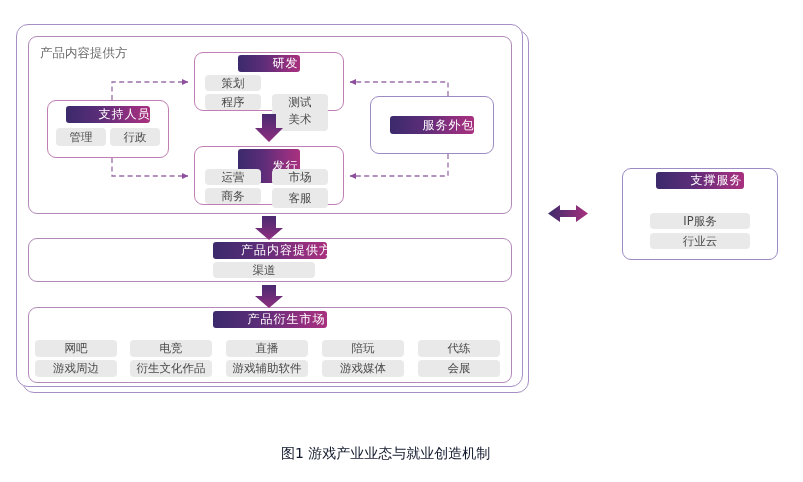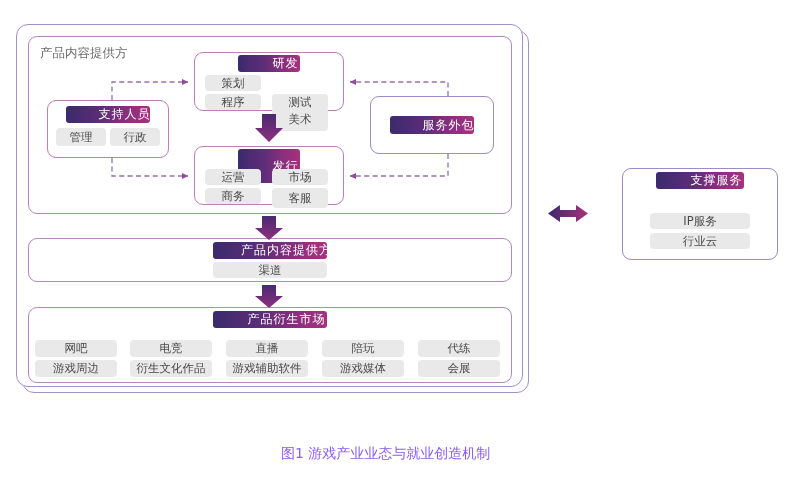--- a/index.html
+++ b/index.html
@@ -77,21 +77,21 @@
   }
 
   .plain-label {
     position: absolute;
     color: #6b6b6b;
     white-space: nowrap;
   }
 
   .caption {
     position: absolute;
-    color: #8b5cf6;
+    color: #0f172a;
     white-space: nowrap;
   }
 
   svg.overlay {
     position: absolute;
     left: 0; top: 0;
     width: 803px; height: 482px;
     pointer-events: none;
   }
 </style>
@@ -124,21 +124,21 @@
   <div class="chip" style="left:205px; top:169px; width:56px; height:16px; font-size:11.5px;">运营</div>
   <div class="chip" style="left:272px; top:169px; width:56px; height:16px; font-size:11.5px;">市场</div>
   <div class="chip" style="left:205px; top:188px; width:56px; height:16px; font-size:11.5px;">商务</div>
   <div class="chip" style="left:272px; top:188px; width:56px; height:20px; font-size:11.5px;">客服</div>
 
   <div class="group" style="left:370px; top:96px; width:124px; height:58px; border-color:#9b8cc4;"></div>
   <div class="badge" style="left:390px; top:116px; width:84px; height:18px; font-size:12px;">服务外包</div>
 
   <div class="panel" style="left:28px; top:238px; width:484px; height:44px;"></div>
   <div class="badge" style="left:213px; top:242px; width:114px; height:17px; font-size:12px;">产品内容提供方</div>
-  <div class="chip" style="left:213px; top:262px; width:114px; height:16px; font-size:11.5px;">渠道</div>
+  <div class="chip" style="left:213px; top:262px; width:102px; height:16px; font-size:11.5px;">渠道</div>
 
   <div class="panel" style="left:28px; top:307px; width:484px; height:76px;"></div>
   <div class="badge" style="left:213px; top:311px; width:114px; height:17px; font-size:12px;">产品衍生市场</div>
 
   <div class="chip" style="left:35px; top:340px; width:82px; height:17px; font-size:11.5px;">网吧</div>
   <div class="chip" style="left:130px; top:340px; width:82px; height:17px; font-size:11.5px;">电竞</div>
   <div class="chip" style="left:226px; top:340px; width:82px; height:17px; font-size:11.5px;">直播</div>
   <div class="chip" style="left:322px; top:340px; width:82px; height:17px; font-size:11.5px;">陪玩</div>
   <div class="chip" style="left:418px; top:340px; width:82px; height:17px; font-size:11.5px;">代练</div>
 

